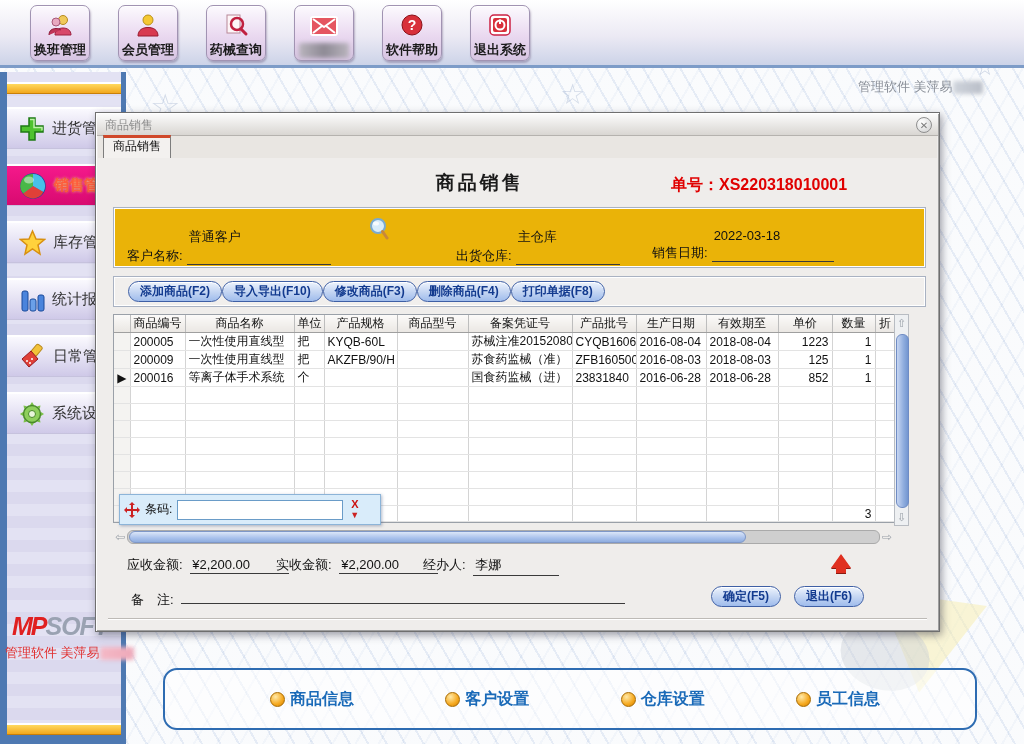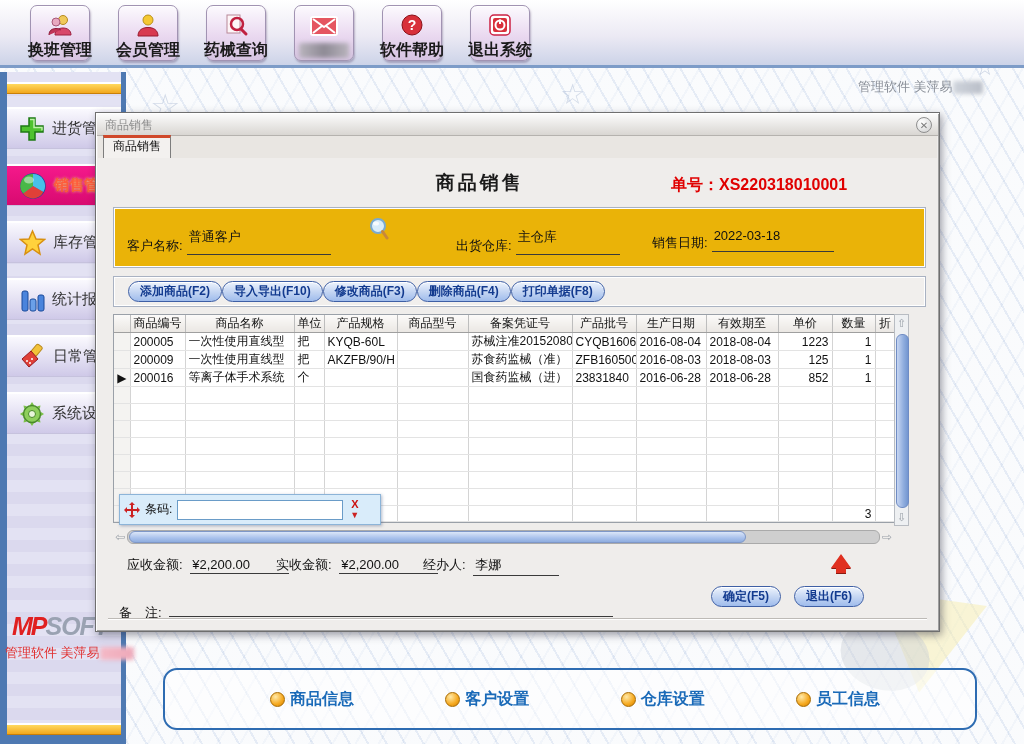--- a/index.html
+++ b/index.html
@@ -15,21 +15,21 @@
 
   
   .toolbar{position:absolute;left:0;top:0;width:1024px;height:68px;
     background:linear-gradient(#ffffff,#eceaf4 55%,#ccd3e8);
     border-bottom:3px solid #7d9cc8;display:flex;align-items:center;padding-left:30px;gap:28px;box-sizing:border-box;}
   .tbtn{width:58px;height:54px;border-radius:7px;border:1px solid #a193b2;
     background:linear-gradient(#fcfafe,#ead9f0 55%,#d6c4e2);
     box-shadow:inset 0 1px 0 #fff,1px 2px 2px rgba(90,70,110,.35);
     display:flex;flex-direction:column;align-items:center;justify-content:flex-end;cursor:pointer;position:relative;}
   .tbtn .ticon{flex:1;display:flex;align-items:center;justify-content:center;padding-top:3px;}
-  .tbtn .tlabel{font-size:16px;font-weight:bold;color:#1a1a1a;line-height:16px;padding-bottom:2px;white-space:nowrap;}
+  .tbtn .tlabel{font-size:13px;font-weight:bold;color:#1a1a1a;line-height:16px;padding-bottom:2px;white-space:nowrap;}
   .blurblock{width:50px;height:15px;margin-bottom:2px;border-radius:2px;
     background:linear-gradient(90deg,#b9b4bd,#8e8a95,#b9b4bd);filter:blur(2px);}
   .blur-pink{display:inline-block;width:34px;height:13px;vertical-align:middle;border-radius:2px;
     background:linear-gradient(90deg,#f4b9c6,#eea9b9);filter:blur(2px);}
   .blur-gray{display:inline-block;width:30px;height:13px;vertical-align:middle;border-radius:2px;
     background:linear-gradient(90deg,#cfd4dc,#b9bec8);filter:blur(2px);}
 
   
   .sidebar{position:absolute;left:0;top:72px;width:126px;height:672px;
     background:repeating-linear-gradient(#e3e2f3 0 12px,#dbd9ee 12px 24px);
@@ -62,21 +62,21 @@
   .dlg-body{position:absolute;left:2px;top:45px;right:2px;bottom:2px;background:#efedeb;}
 
   .dlg-heading{position:absolute;top:12px;left:0;width:91%;text-align:center;
     font-size:19px;font-weight:bold;color:#1a1a1a;letter-spacing:3px;}
   .dlg-orderno{position:absolute;top:17px;left:573px;font-size:16px;font-weight:bold;color:#e00000;white-space:nowrap;}
 
   .panel{position:absolute;left:15px;width:813px;box-sizing:border-box;border:1px solid #a9b2c2;
     box-shadow:inset 0 0 0 1px #fff;}
   .fld-panel{top:49px;height:61px;background:#eab308;}
   .fld{position:absolute;display:flex;align-items:flex-end;font-size:13px;color:#111;white-space:nowrap;}
-  .fld .uval{display:inline-block;border-bottom:1px solid #3a3a3a;margin-left:4px;padding:0 2px 8px 2px;font-size:13px;}
+  .fld .uval{display:inline-block;border-bottom:1px solid #3a3a3a;margin-left:4px;padding:0 2px 18px 2px;font-size:13px;}
   .btn-panel{top:118px;height:31px;background:#f1efed;display:flex;align-items:center;padding-left:14px;}
   .pill{height:21px;border-radius:11px;border:1px solid #3e5fa5;
     background:linear-gradient(#eef4fd,#c2d4f2 55%,#9fbcec);
     color:#123a8f;font-size:12px;font-weight:bold;line-height:19px;padding:0 11px;cursor:pointer;
     box-shadow:inset 0 1px 0 #fff;white-space:nowrap;}
 
   
   .grid-wrap{position:absolute;left:15px;top:156px;width:781px;background:#fff;border:1px solid #9aa0a8;box-sizing:content-box;}
   table.grid{border-collapse:collapse;table-layout:fixed;width:781px;background:#fff;}
   table.grid td,table.grid th{border-right:1px solid #d4d4d4;border-bottom:1px solid #e3e3e3;
@@ -599,21 +599,21 @@
       <div class="tot" style="left:178px;top:398px;">
         <span>实收金额:</span>
         <span class="uval" style="width:95px;">¥2,200.00</span>
       </div>
       <div class="tot" style="left:325px;top:398px;">
         <span>经办人:</span>
         <span class="uval" style="width:82px;">李娜</span>
       </div>
       <div class="up-arrow"></div>
 
-      <div class="tot" style="left:21px;top:433px;margin-top:13px;">
+      <div class="tot" style="left:33px;top:433px;">
         <span>备　注:</span>
         <span class="uval" style="width:440px;"></span>
       </div>
       <button class="pill" style="position:absolute;left:613px;top:428px;">确定(F5)</button>
       <button class="pill" style="position:absolute;left:696px;top:428px;">退出(F6)</button>
 
       <div class="groove"></div>
     </div>
   </div>
 

